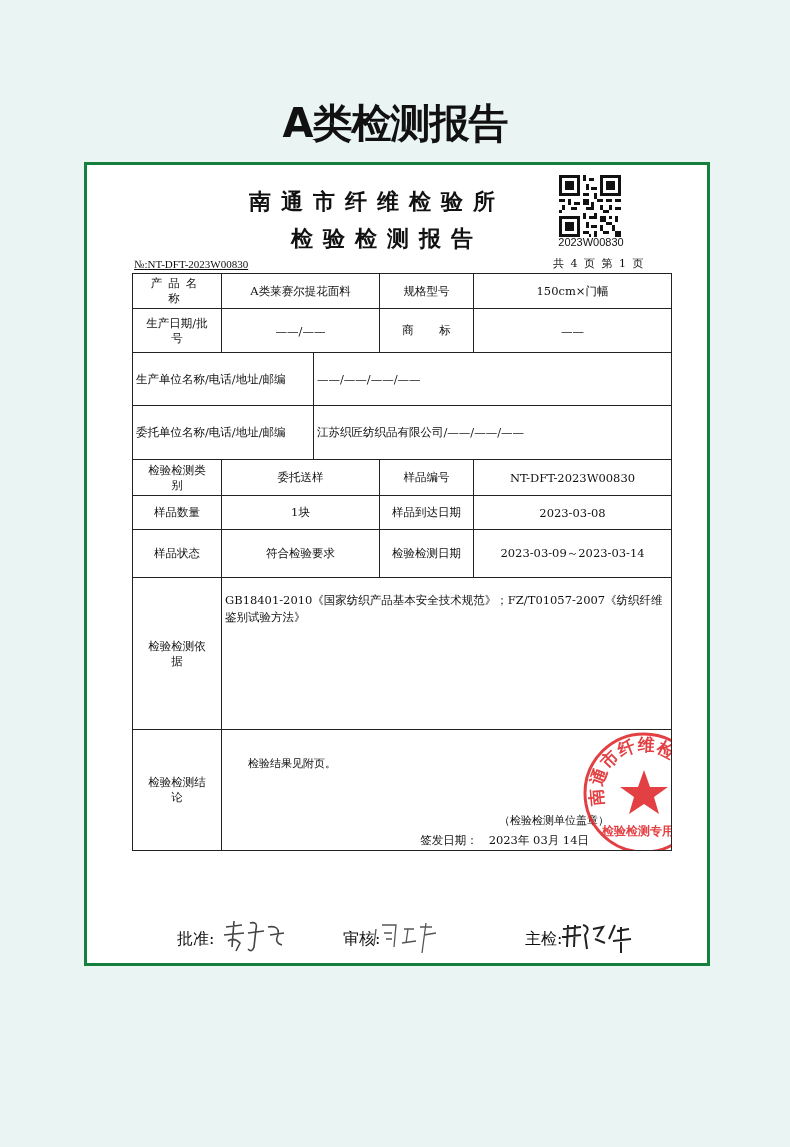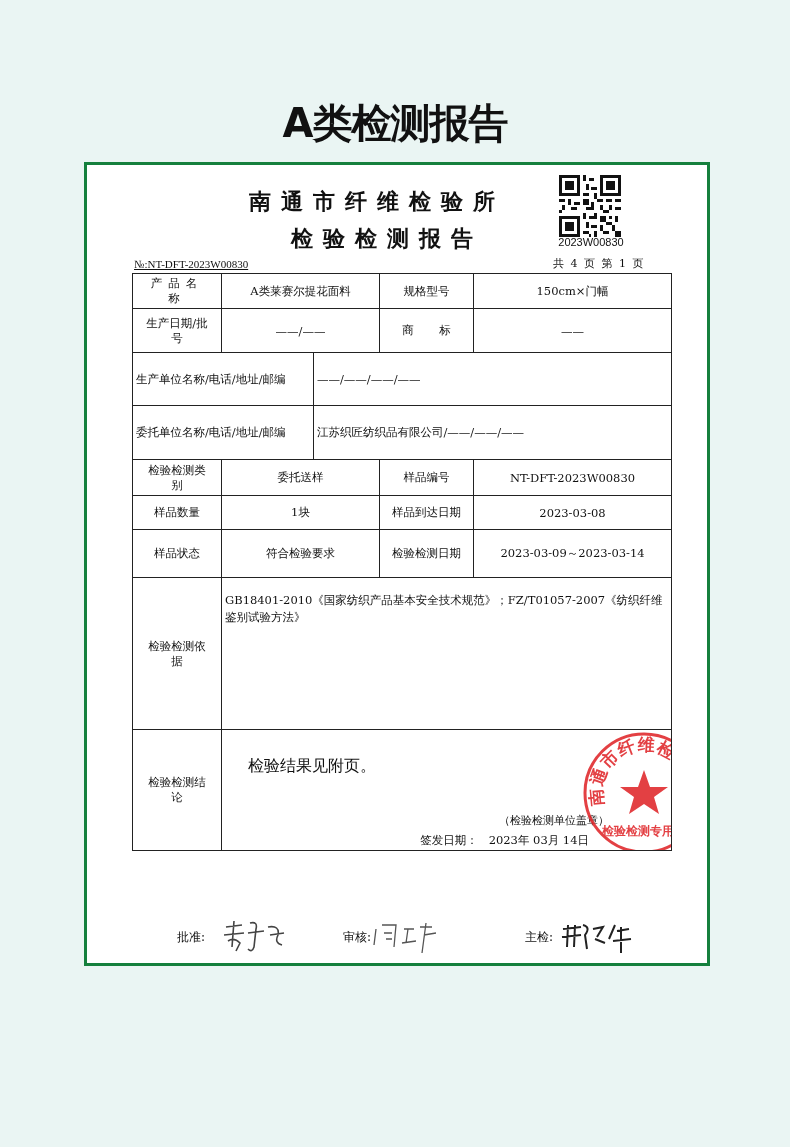--- a/index.html
+++ b/index.html
@@ -69,37 +69,37 @@
     }
     table.info td.left { text-align: left; padding-left: 3px; }
     .spaced { letter-spacing: 6px; }
     .wide { word-spacing: 22px; }
     .basis-text {
       position: absolute; left: 3px; top: 14px; right: 4px;
       text-align: left; line-height: 17px; font-size: 11.5px;
     }
     .cell-rel { position: relative; height: 100%; }
     .conclusion-text {
-      position: absolute; left: 26px; top: 26px; font-size: 16px;
+      position: absolute; left: 26px; top: 26px; font-size: 11px;
     }
     .seal-note {
       position: absolute; right: 62px; top: 83px; font-size: 11px;
     }
     .issue-date {
       position: absolute; right: 82px; top: 103px; font-size: 11.5px;
       white-space: pre;
     }
     .stamp {
       position: absolute; left: 359px; top: 0px; width: 126px; height: 126px;
       opacity: 0.88;
       pointer-events: none;
     }
     .sign-row {
       position: absolute; left: 0; top: 752px; width: 620px; height: 40px;
-      font-size: 12px;
+      font-size: 16px;
     }
     .sign-label { position: absolute; top: 12px; }
     .sign { position: absolute; top: 0px; }
   </style>
 </head>
 <body>
 
 <div class="page-heading">A类检测报告</div>
 
 <div class="doc">

